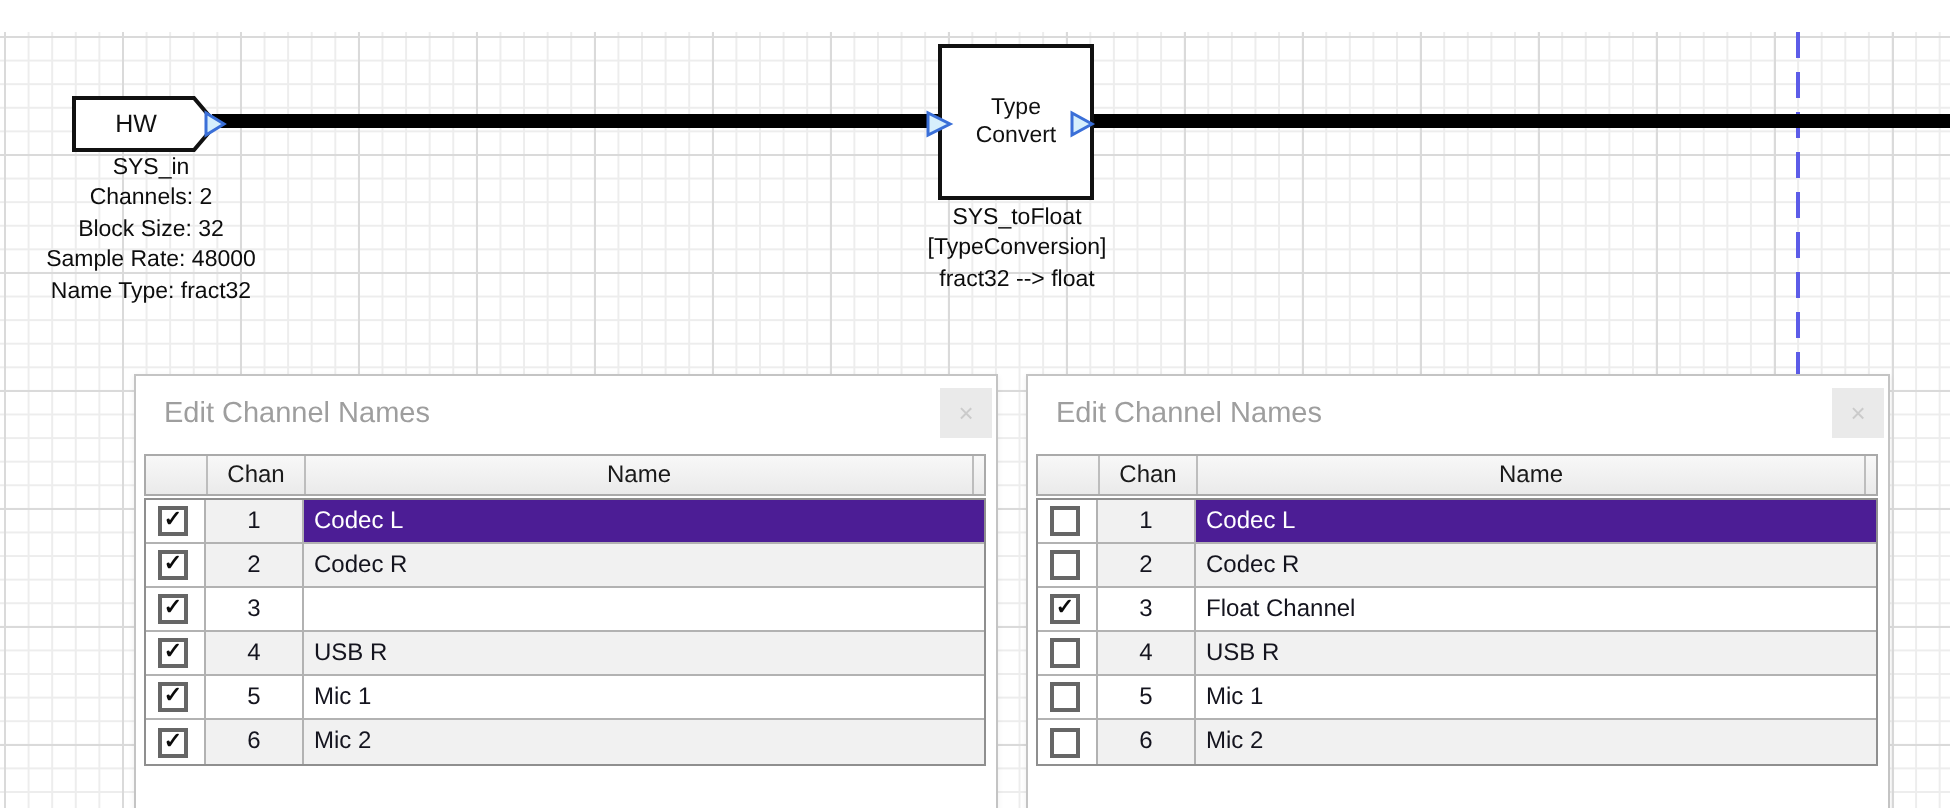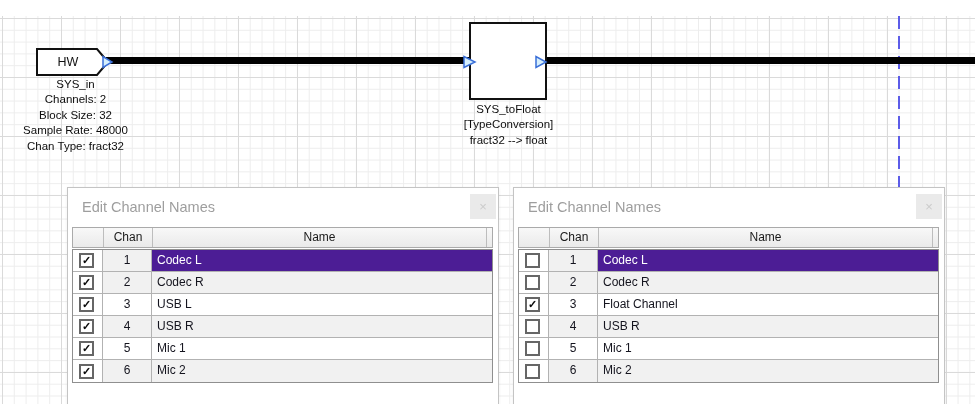--- a/index.html
+++ b/index.html
@@ -86,23 +86,27 @@
     <polygon points="536,40.5 536,51.5 546,46" fill="#d6effc" stroke="#3a6fd8" stroke-width="1.5"></polygon>
   </svg>
 
   <div class="block-text hw-label">HW</div>
 
   <div class="block-text caption hw-caption">
     <div>SYS_in</div>
     <div>Channels: 2</div>
     <div>Block Size: 32</div>
     <div>Sample Rate: 48000</div>
-    <div>Chan Type: fract32</div>
-  </div>
-
+    <div>Name Type: fract32</div>
+  </div>
+
+  <div class="block-text tc-label">
+    <div>Type</div>
+    <div>Convert</div>
+  </div>
 
   <div class="block-text caption tc-caption">
     <div>SYS_toFloat</div>
     <div>[TypeConversion]</div>
     <div>fract32 --&gt; float</div>
   </div>
 
   <div class="dialog dlg-left">
     <div class="titlebar">
       <span class="title">Edit Channel Names</span>
@@ -128,21 +132,20 @@
               <span class="checkbox">✓</span>
             </div>
           <div class="td chan">2</div>
           <div class="td name">Codec R</div>
         </div>
         <div class="tr">
           <div class="td cb">
               <span class="checkbox">✓</span>
             </div>
           <div class="td chan">3</div>
-          <div class="td name">USB L</div>
         </div>
         <div class="tr alt">
           <div class="td cb">
               <span class="checkbox">✓</span>
             </div>
           <div class="td chan">4</div>
           <div class="td name">USB R</div>
         </div>
         <div class="tr">
           <div class="td cb">

